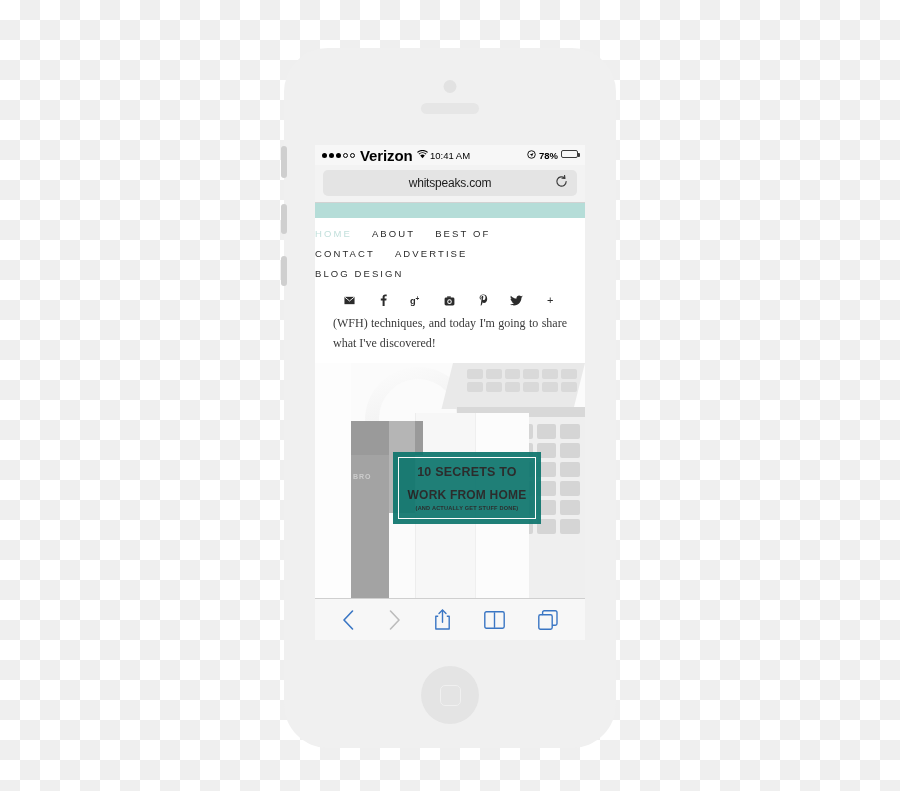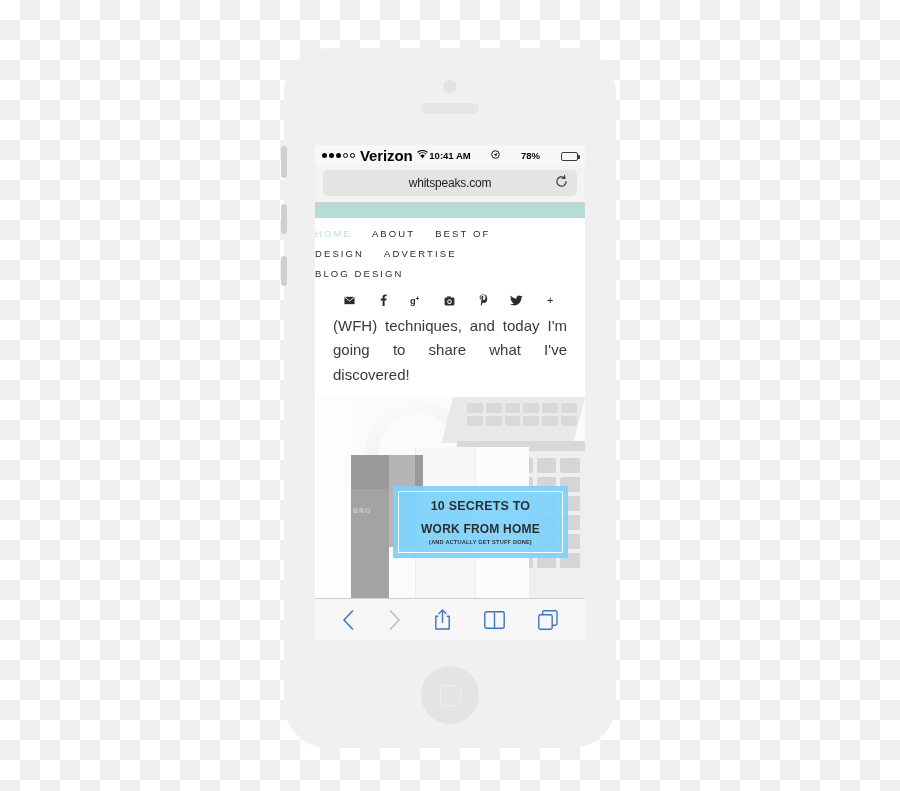--- a/index.html
+++ b/index.html
@@ -68,22 +68,22 @@
     padding:0 7px; font-size:9.5px; color:#000;
     flex:0 0 auto;
   }
   #signal-dots { display:flex; gap:2px; align-items:center; }
   #signal-dots i { width:5px; height:5px; border-radius:50%; display:block; }
   #signal-dots i.on  { background:#000; }
   #signal-dots i.off { background:transparent; border:1px solid #000; width:5px; height:5px; }
   #carrier { margin-left:5px; font-weight:bold; font-size:15px; letter-spacing:-0.1px; }
   #wifi-icon { margin-left:4px; font-size:9px; }
   #clock { position:absolute; left:0; right:0; text-align:center;
-           font-weight:bold; font-size:9.5px; pointer-events:none; }
-  #status-right { margin-left:auto; display:flex; align-items:flex-end; gap:21px; z-index:2; }
+           font-weight:normal; font-size:9.5px; pointer-events:none; }
+  #status-right { margin-left:auto; display:flex; align-items:flex-start; gap:3px; z-index:2; }
   #battery-pct { font-weight:bold; font-size:9.5px; }
   #battery-icon { width:17px; height:8.5px; border:1px solid #3b3b3b;
                   border-radius:2px; position:relative; padding:1px; }
   #battery-icon::after { content:""; position:absolute; right:-3px; top:2.2px;
                          width:2px; height:4px; background:#3b3b3b; border-radius:0 1px 1px 0; }
   #battery-fill { height:100%; background:#000; border-radius:1px; }
 
   
   #url-bar {
     background:#f3f3f3; padding:5px 8px 6px;
@@ -115,22 +115,22 @@
     gap:0; padding:2px 18px 8px; flex:0 0 auto;
   }
   .social-icon {
     flex:1 1 0; text-align:center; font-size:11px;
     color:#2b2b2b; line-height:1;
   }
   .social-icon svg { display:inline-block; vertical-align:middle; }
 
   #post-text {
     padding:0 18px 10px; text-align:justify;
-    font-size:15px; line-height:1.62; color:#3a3a3a;
-    font-family:Liberation Sans, sans-serif;
+    font-size:12px; line-height:1.62; color:#3a3a3a;
+    font-family:Liberation Serif, serif;
     flex:0 0 auto;
   }
 
   
   #photo { position:relative; flex:1 1 auto; overflow:hidden;
            background:#fdfdfd; }
   #photo-inner { position:absolute; left:36px; top:0; right:0; bottom:0;
                  background:#fbfbfb; }
   
   .lamp { position:absolute; left:14px; top:4px; width:106px; height:106px;
@@ -163,22 +163,22 @@
   .paper { position:absolute; left:64px; top:50px; width:60px; bottom:0;
            background:#f7f7f7; border-left:1px solid #ededed; }
   .paper2 { position:absolute; left:124px; top:50px; width:54px; bottom:0;
             background:#fcfcfc; border-left:1px solid #efefef; }
   .faded-text { position:absolute; left:2px; top:110px; font-size:7px;
                 color:#cccccc; letter-spacing:1px; font-weight:bold; }
 
   
   #overlay-card {
     position:absolute; left:42px; top:89px;
-    width:175px; height:72px;
-    background:#7dd3fc; opacity:.93;
+    width:148px; height:72px;
+    background:#0f766e; opacity:.93;
     display:flex; align-items:center; justify-content:center;
   }
   #overlay-inner {
     position:absolute; left:5px; top:5px; right:5px; bottom:5px;
     border:1.4px solid #ffffff;
   }
   #overlay-text { position:relative; text-align:center; padding:0 6px; }
   #ov-line1 { font-size:12.5px; font-weight:bold; color:#1d1d1d;
               letter-spacing:.2px; line-height:1.15; }
   #ov-line2 { font-size:12px; font-weight:bold; color:#1d1d1d;
@@ -256,21 +256,21 @@
 
       <div id="teal-bar"></div>
 
       <nav id="nav">
         <div class="nav-row">
           <a class="nav-link active">HOME</a>
           <a class="nav-link">ABOUT</a>
           <a class="nav-link">BEST OF</a>
         </div>
         <div class="nav-row">
-          <a class="nav-link">DESIGN</a>
+          <a class="nav-link">CONTACT</a>
           <a class="nav-link">ADVERTISE</a>
         </div>
         <div class="nav-row">
           <a class="nav-link">BLOG DESIGN</a>
         </div>
       </nav>
 
       <div id="social-row">
         <span class="social-icon">
           <svg width="11" height="9" viewBox="0 0 12 9">

